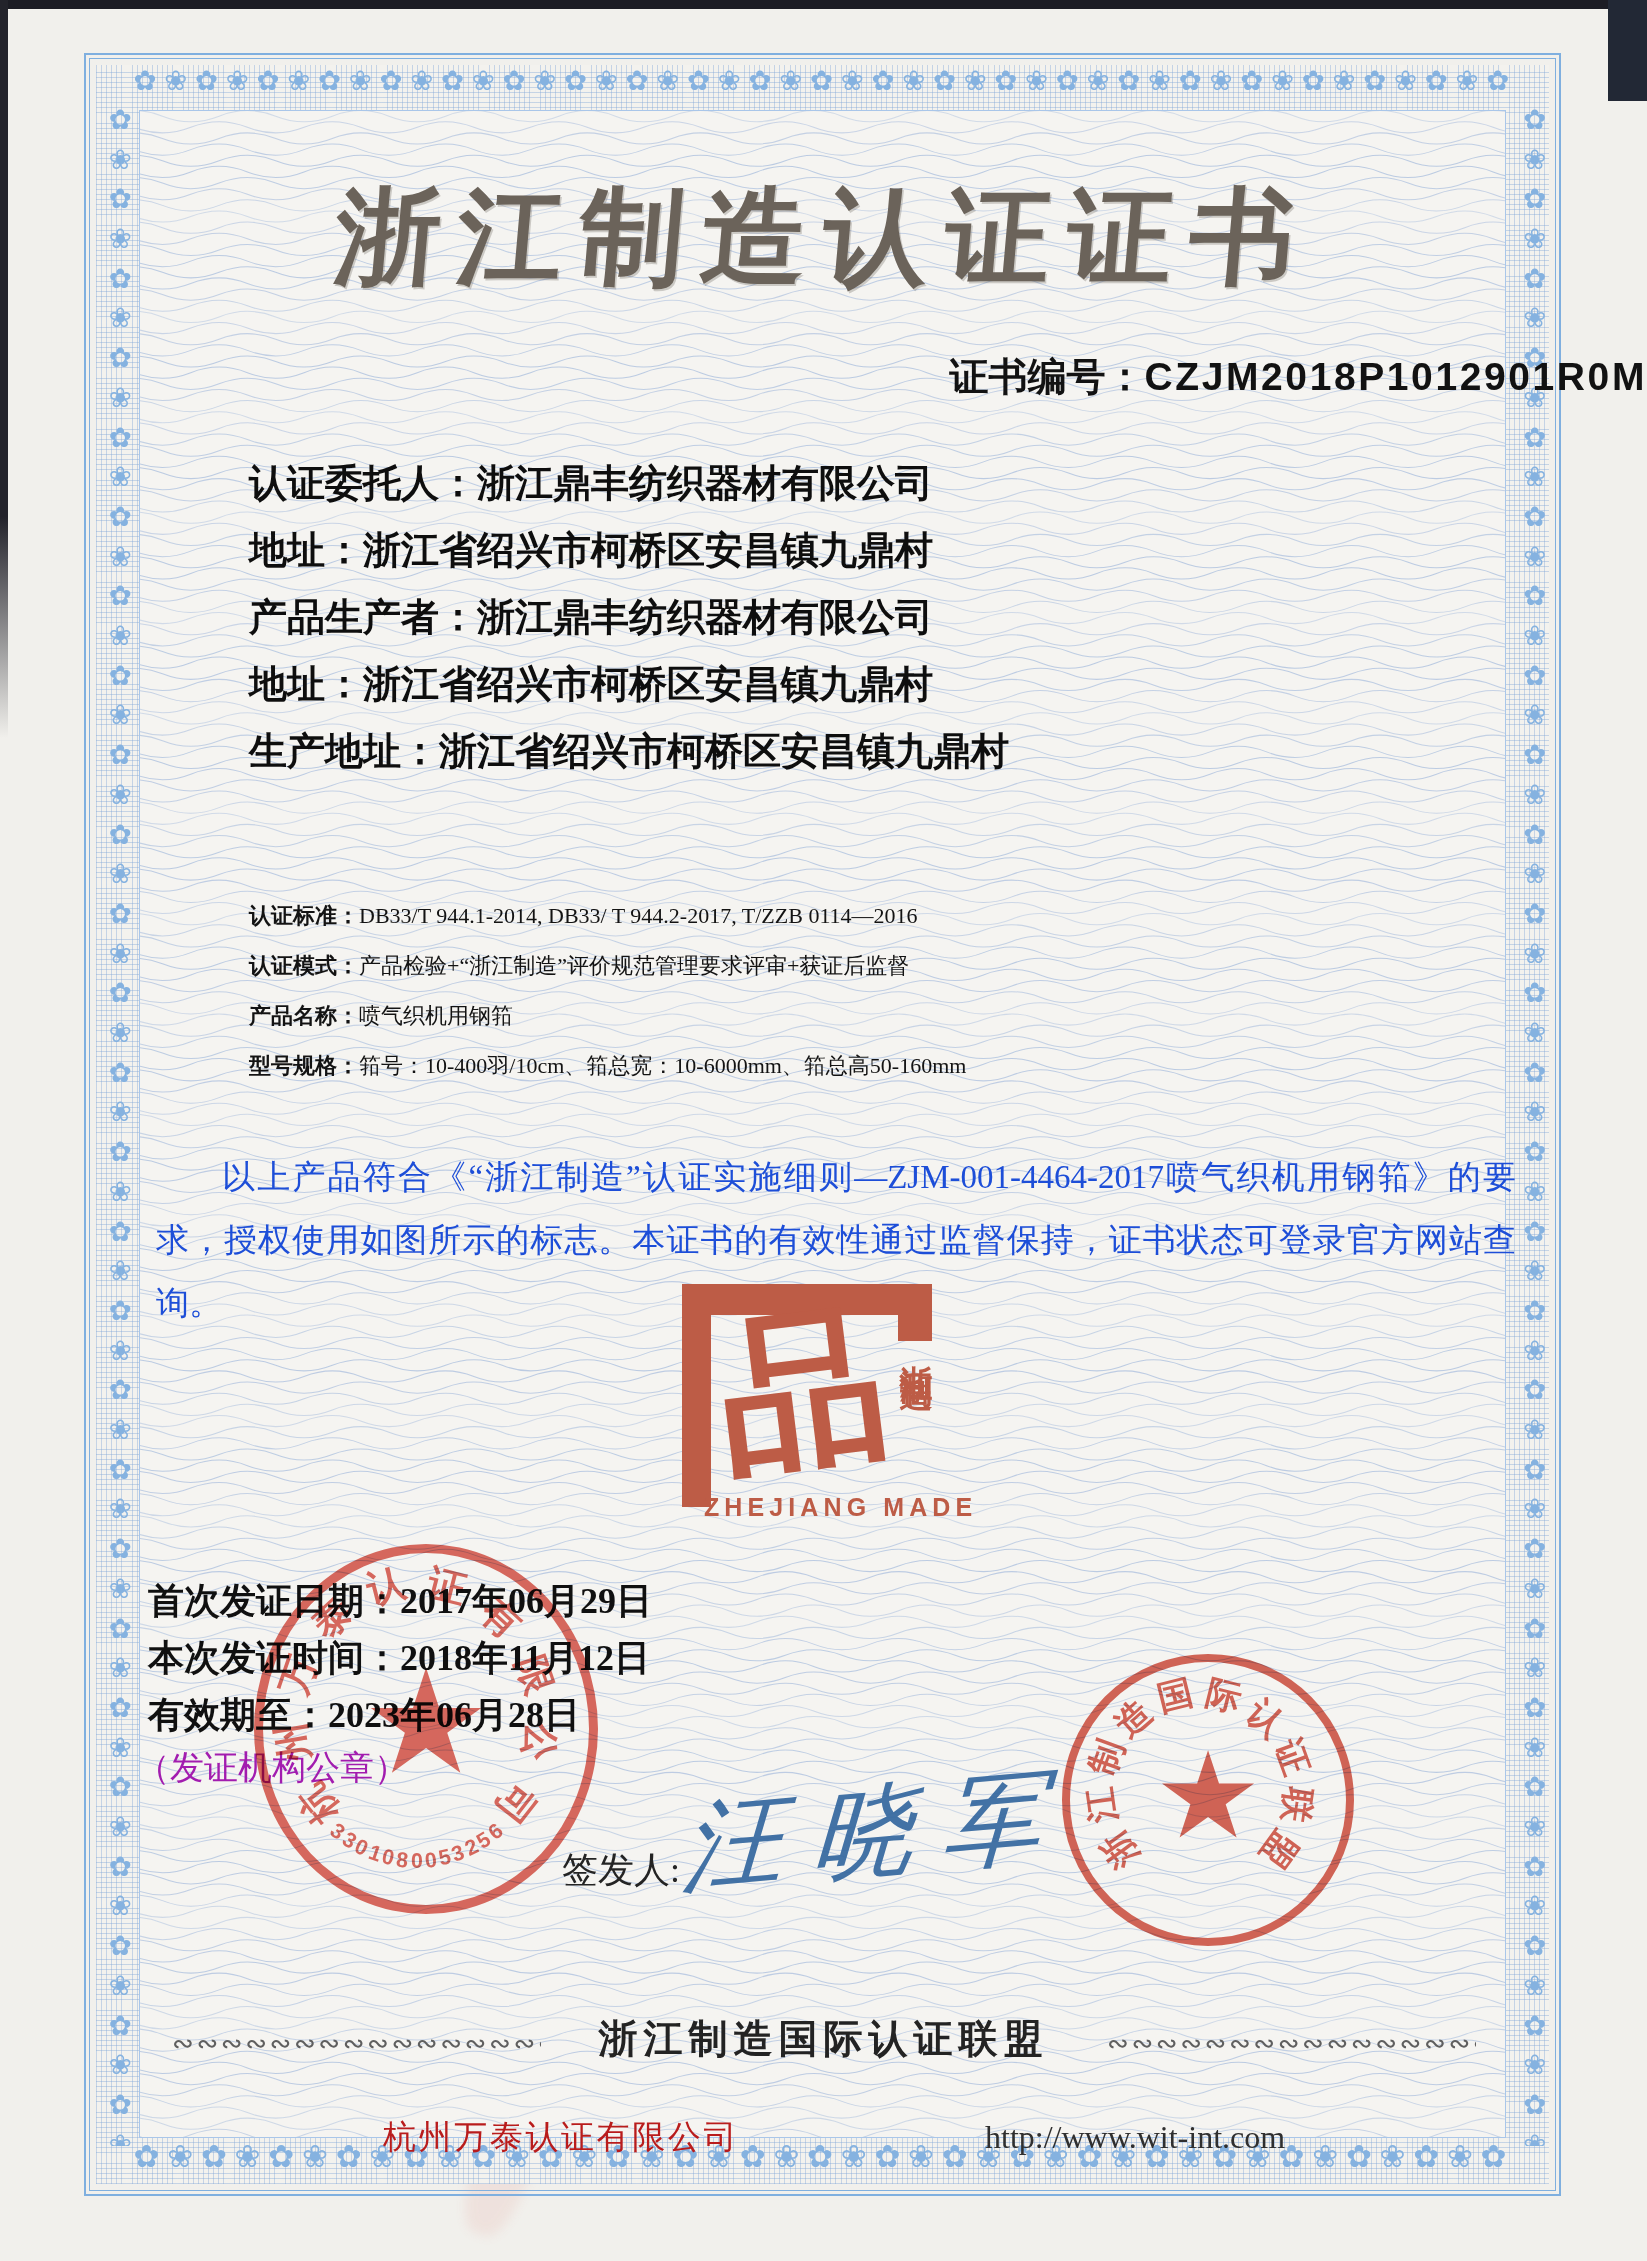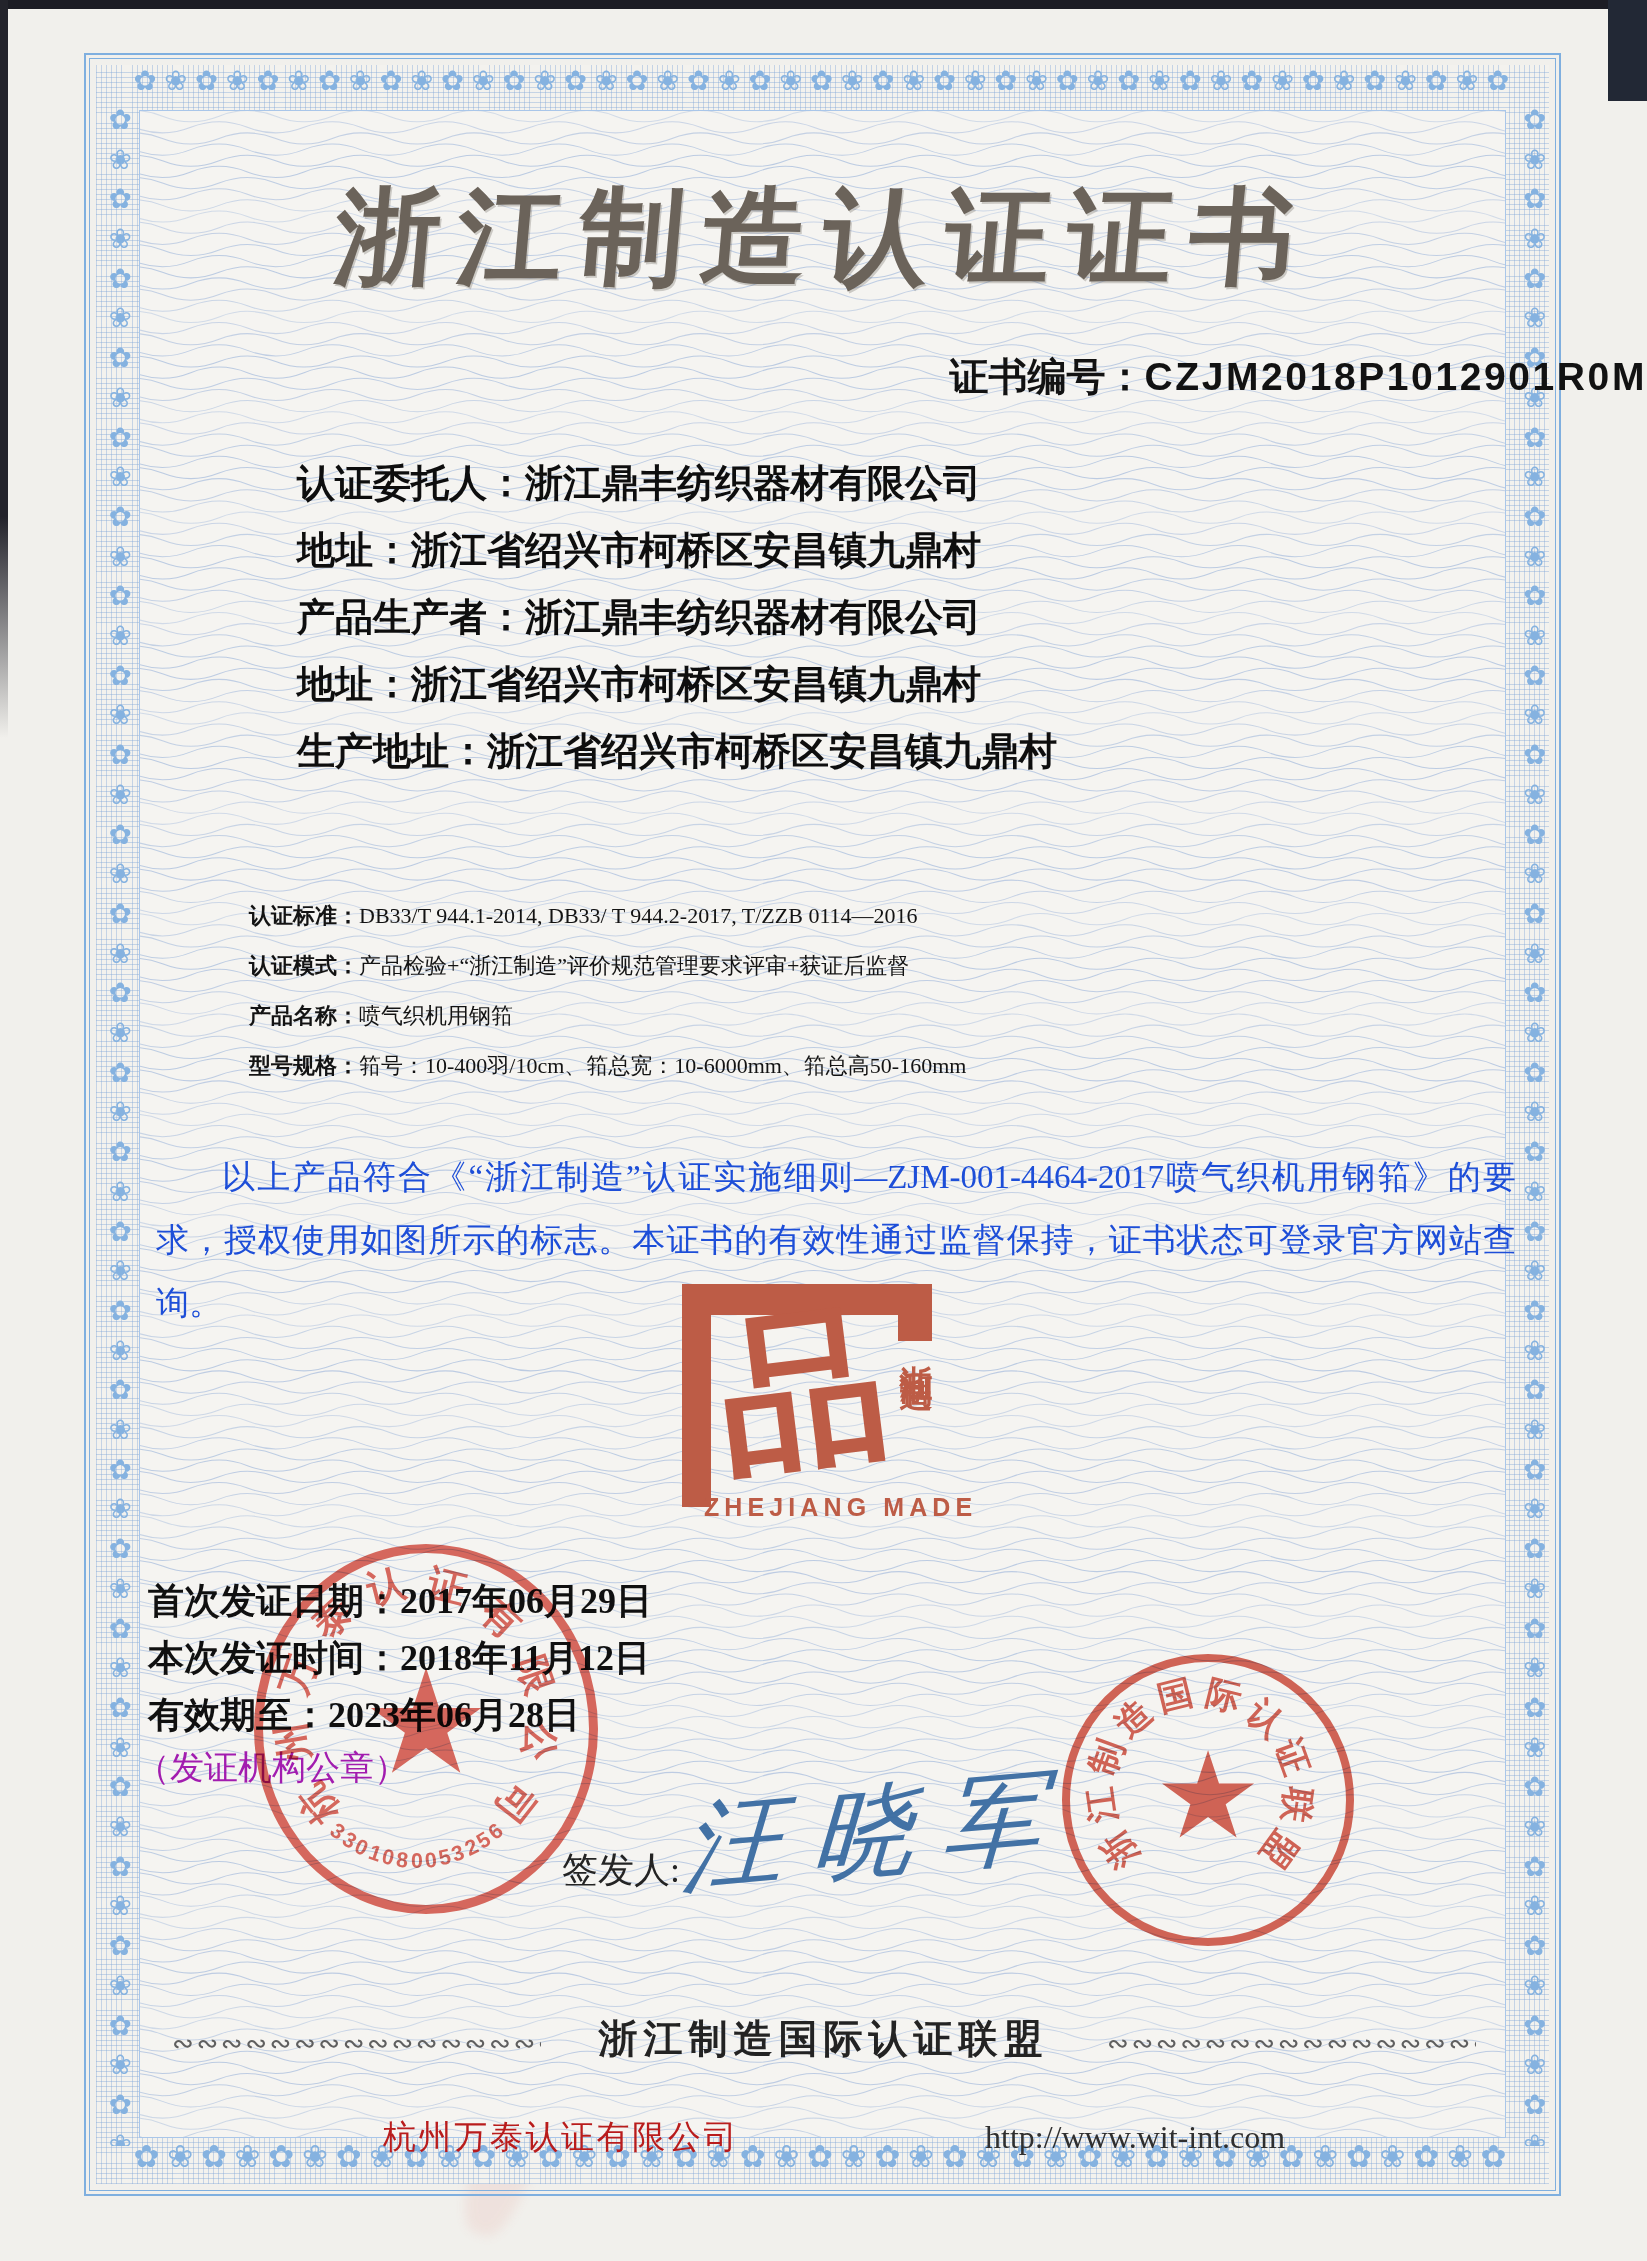--- a/index.html
+++ b/index.html
@@ -26,21 +26,21 @@
            border:0.9px solid #a9c6e9;overflow:hidden;}
   #waves path{fill:none;stroke:#93aed8;stroke-width:1.2;}
   
   .layer{position:absolute;inset:0;}
   .title{position:absolute;left:0;right:0;top:168px;text-align:center;
          font-family:"DejaVu Serif","Liberation Serif",serif;font-weight:700;font-size:105px;
          letter-spacing:17px;color:#6b635a;transform:skewX(-5deg);text-shadow:1.7px 1.7px 0 rgba(80,72,62,.25);}
   .certno{position:absolute;left:0;right:0;top:350px;text-align:right;font-weight:700;
           font-size:39px;color:#121212;}
   .certno .val{letter-spacing:2.6px;}
-  .infoblock{position:absolute;left:249px;top:458px;margin-left:48px;}
+  .infoblock{position:absolute;left:249px;top:458px;}
   .inforow{height:67px;font-size:38px;font-weight:700;color:#0e0e0e;white-space:nowrap;}
   .specblock{position:absolute;left:249px;top:901px;}
   .specrow{height:50px;font-size:22px;white-space:nowrap;color:#131313;}
   .specrow .lbl{font-weight:700;}
   .specrow .val{font-family:"Liberation Serif",serif;}
   .para{position:absolute;left:156px;width:1360px;top:1146px;font-size:33px;line-height:63px;
         font-family:"Liberation Serif",serif;color:#1d4ed8;text-indent:2em;text-align:justify;}
   
   .logo{position:absolute;left:682px;top:1284px;width:254px;height:238px;}
   .logo .bar-top{position:absolute;left:0;top:0;width:250px;height:31px;background:#bd5c46;}

